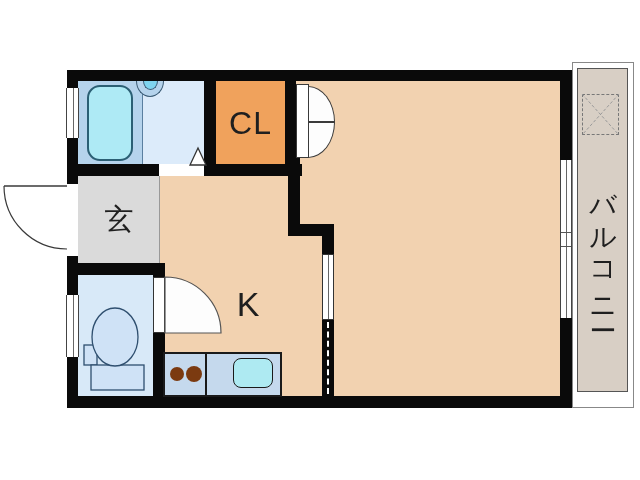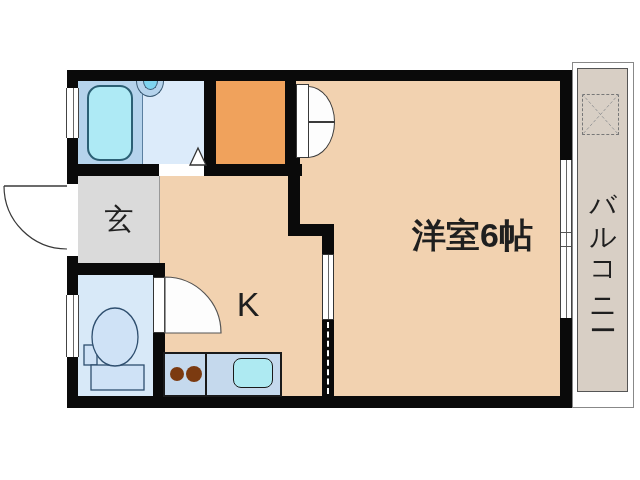--- a/index.html
+++ b/index.html
@@ -105,22 +105,22 @@
     <line x1="619" y1="94" x2="582" y2="135" stroke="#999" stroke-width="1" stroke-dasharray="3,2"></line>
   </svg>
 
   <div class="abs" style="left:163px;top:352px;width:119px;height:45px;background:#c5d9ed;border:2px solid #1a1a1a;">
     <div class="abs" style="left:40px;top:0;height:100%;width:0;border-left:2px solid #1a1a1a;"></div>
     <div class="abs" style="left:5px;top:13px;width:14px;height:14px;border-radius:50%;background:#7b3a10;"></div>
     <div class="abs" style="left:21px;top:12px;width:16px;height:16px;border-radius:50%;background:#7b3a10;"></div>
     <div class="abs" style="left:68px;top:4px;width:40px;height:30px;background:#aeeaf2;border:1.5px solid #1a1a1a;border-radius:8px;"></div>
   </div>
 
-  <div class="label" style="left:385px;top:215px;width:175px;height:42px;font-size:34px;">洋室6帖</div>
 
   <div class="label" style="left:226px;top:283px;width:44px;height:42px;font-size:34px;font-weight:500;">K</div>
 
+  <div class="label" style="left:216px;top:81px;width:69px;height:85px;font-size:32px;font-weight:500;letter-spacing:1px;">CL</div>
 
   <div class="label" style="left:78px;top:176px;width:82px;height:87px;font-size:29px;font-weight:500;">玄</div>
 
   <div class="label" style="left:584px;top:150px;width:38px;height:195px;font-size:27px;font-weight:500;writing-mode:vertical-rl;letter-spacing:5px;">バルコニー</div>
 
 </div>
 
 </body></html>

